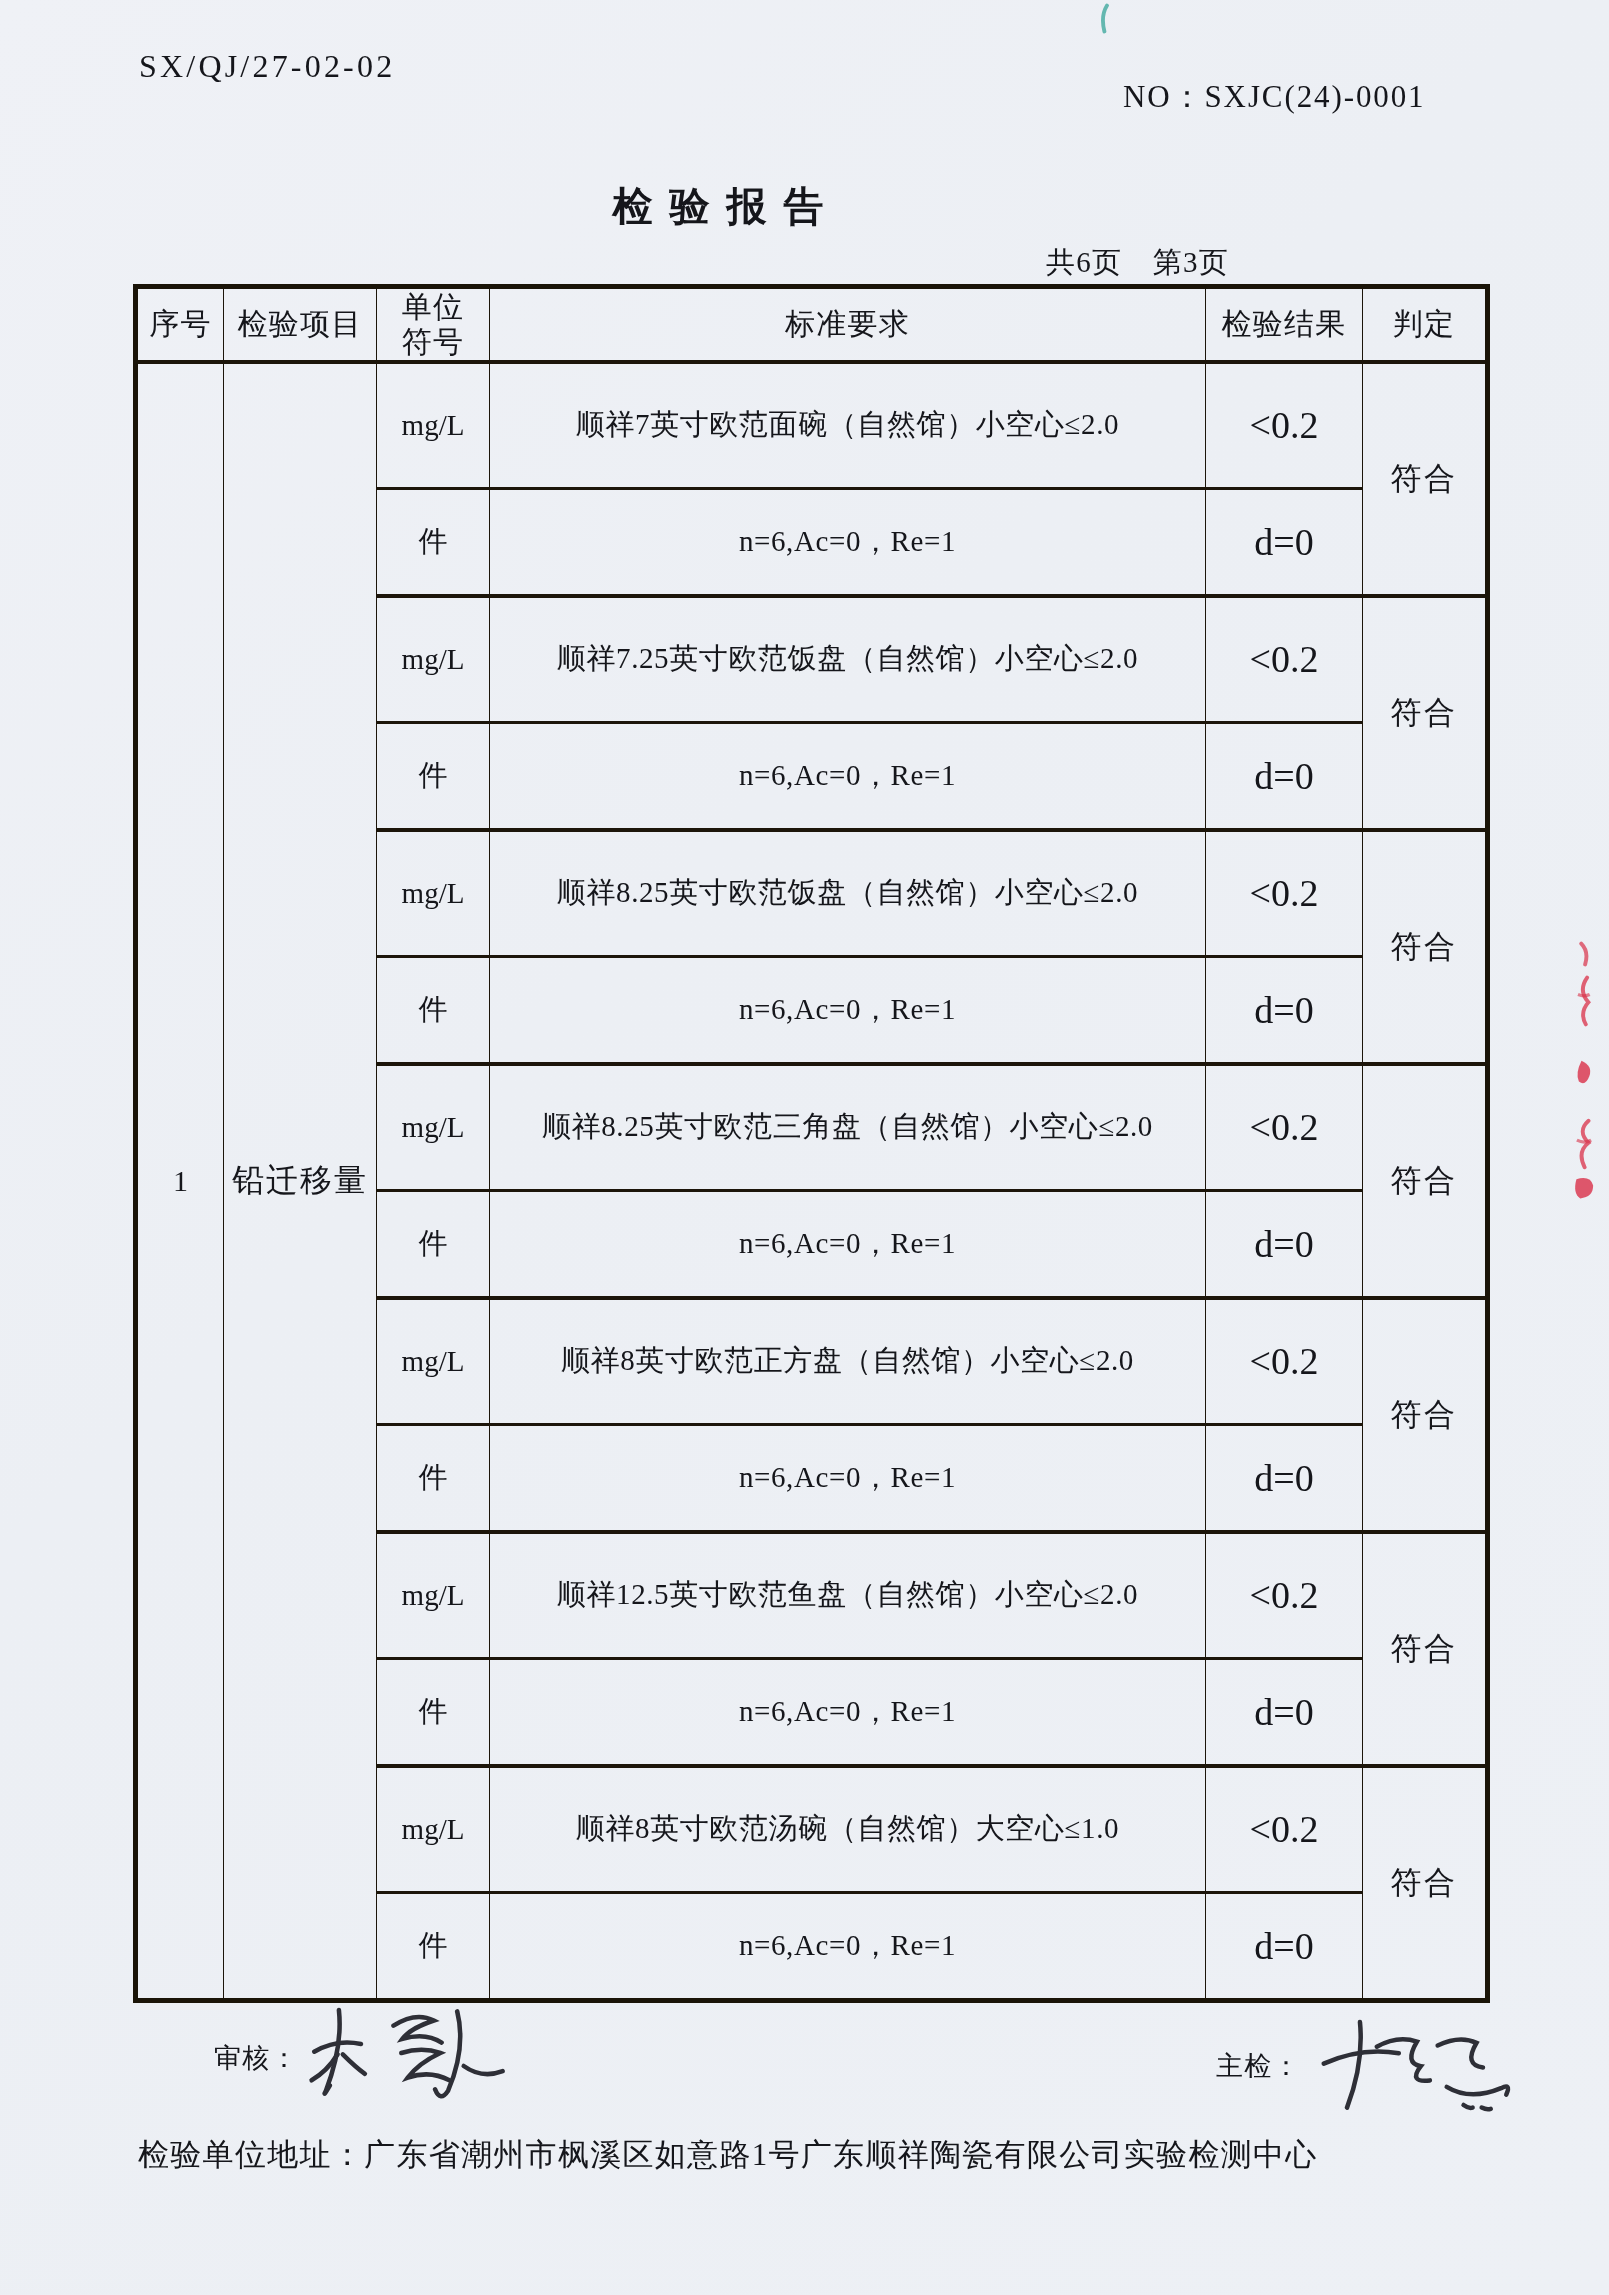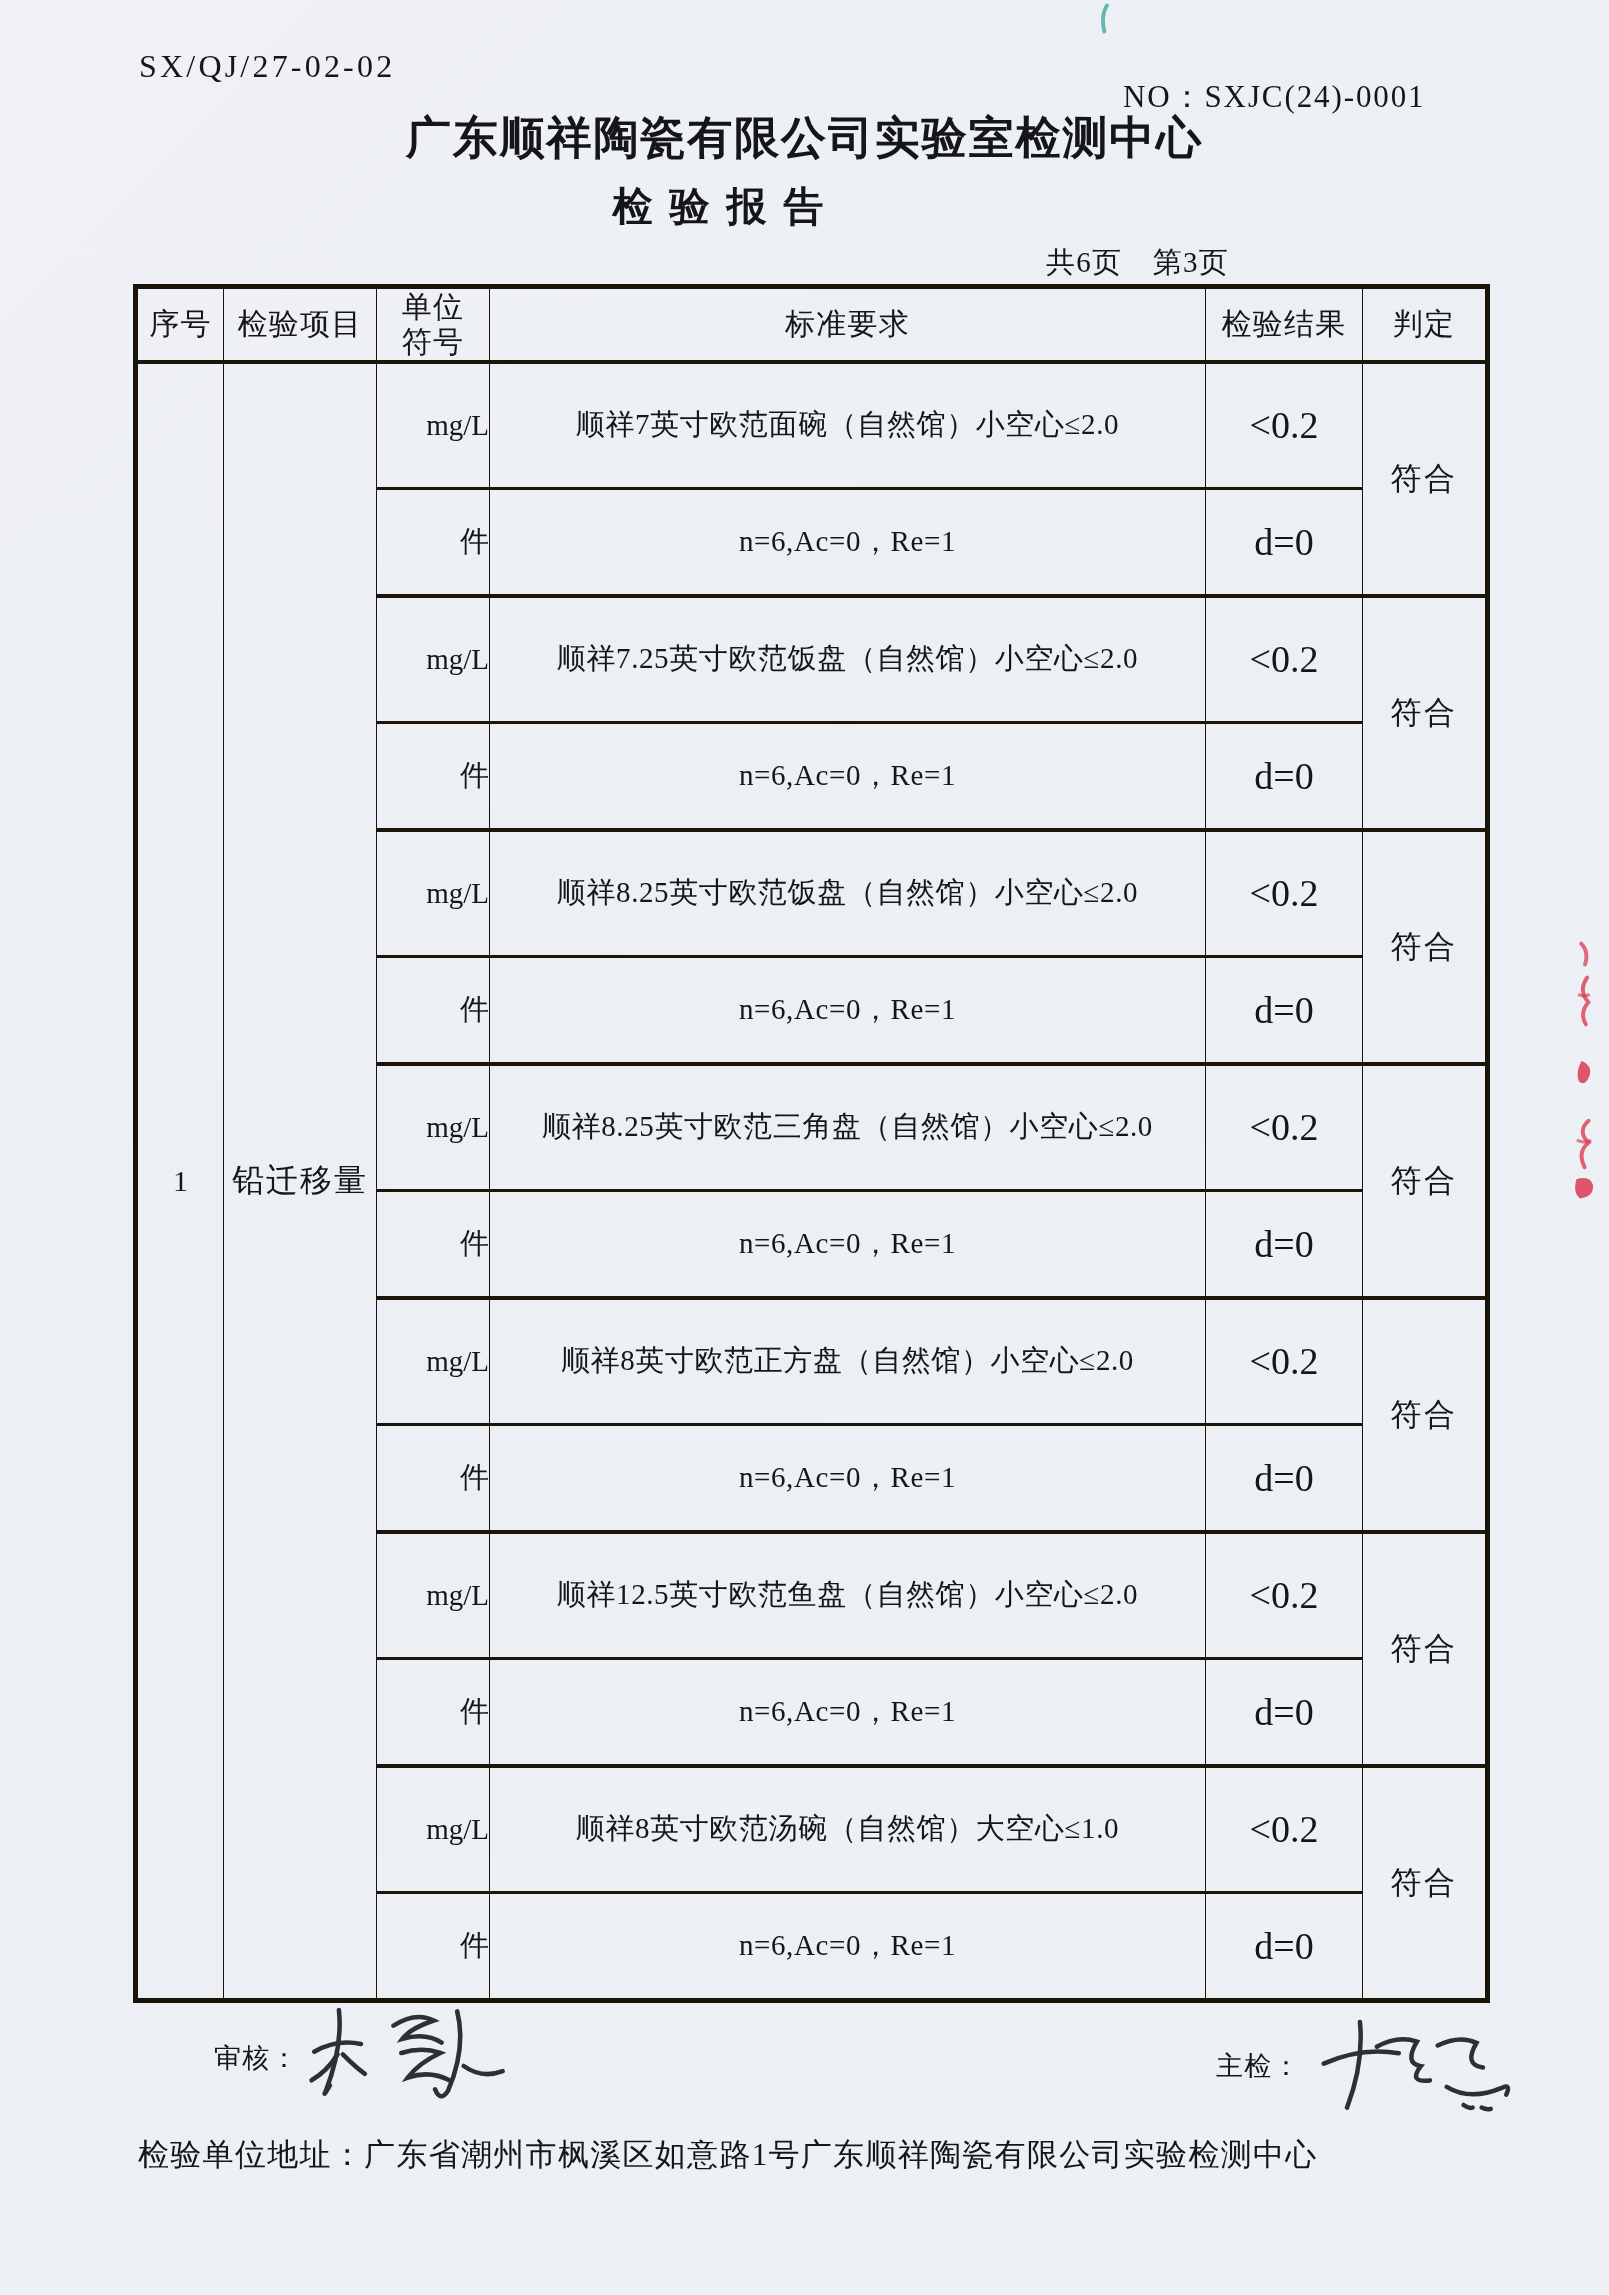--- a/index.html
+++ b/index.html
@@ -31,21 +31,21 @@
     text-align:center;vertical-align:middle;
     padding:0;font-weight:normal;
     background:transparent;
   }
   tr.hrow th{height:68px;font-size:30px;border-bottom-width:4.5px;letter-spacing:1.3px;}
   th.unit-h span{display:block;line-height:1.18;}
   tr.r-param td{height:123px;border-bottom-width:3.9px;border-top-width:4.5px;}
   tr.r-count td{height:104px;border-bottom-width:4.5px;}
   td.seq{font-size:30px;}
   td.item{font-size:32px;letter-spacing:1.9px;}
-  td.unit{font-size:29px;text-align:right;}
+  td.unit{font-size:29px;}
   td.req{font-size:29px;letter-spacing:0.6px;}
   td.res{font-size:38px;}
   td.judge{font-size:31px;letter-spacing:2.6px;}
 
   .sig-label{position:absolute;font-size:27px;letter-spacing:1.3px;white-space:nowrap;}
   .reviewer-label{left:214px;top:2040px;}
   .chief-label{left:1216px;top:2048px;}
   .sig{position:absolute;}
   .reviewer-sig{left:296px;top:1988px;}
   .chief-sig{left:1309px;top:2004px;}
@@ -55,21 +55,20 @@
   .stamp-marks svg{position:absolute;}
   .scan-mark{position:absolute;left:1094px;top:2.6px;}
 </style>
 </head>
 <body>
 
 <div class="page">
 
   <div class="doc-code">SX/QJ/27-02-02</div>
   <div class="report-no">NO：SXJC(24)-0001</div>
-  <div class="title">广东顺祥陶瓷有限公司实验室检测中心</div>
   <div class="subtitle">检验报告</div>
   <div class="page-info">共6页　第3页</div>
 
   <table class="report-table">
     <colgroup>
       <col style="width:88px">
         <col style="width:153px">
         <col style="width:113px">
       <col style="width:716px">
         <col style="width:157px">

